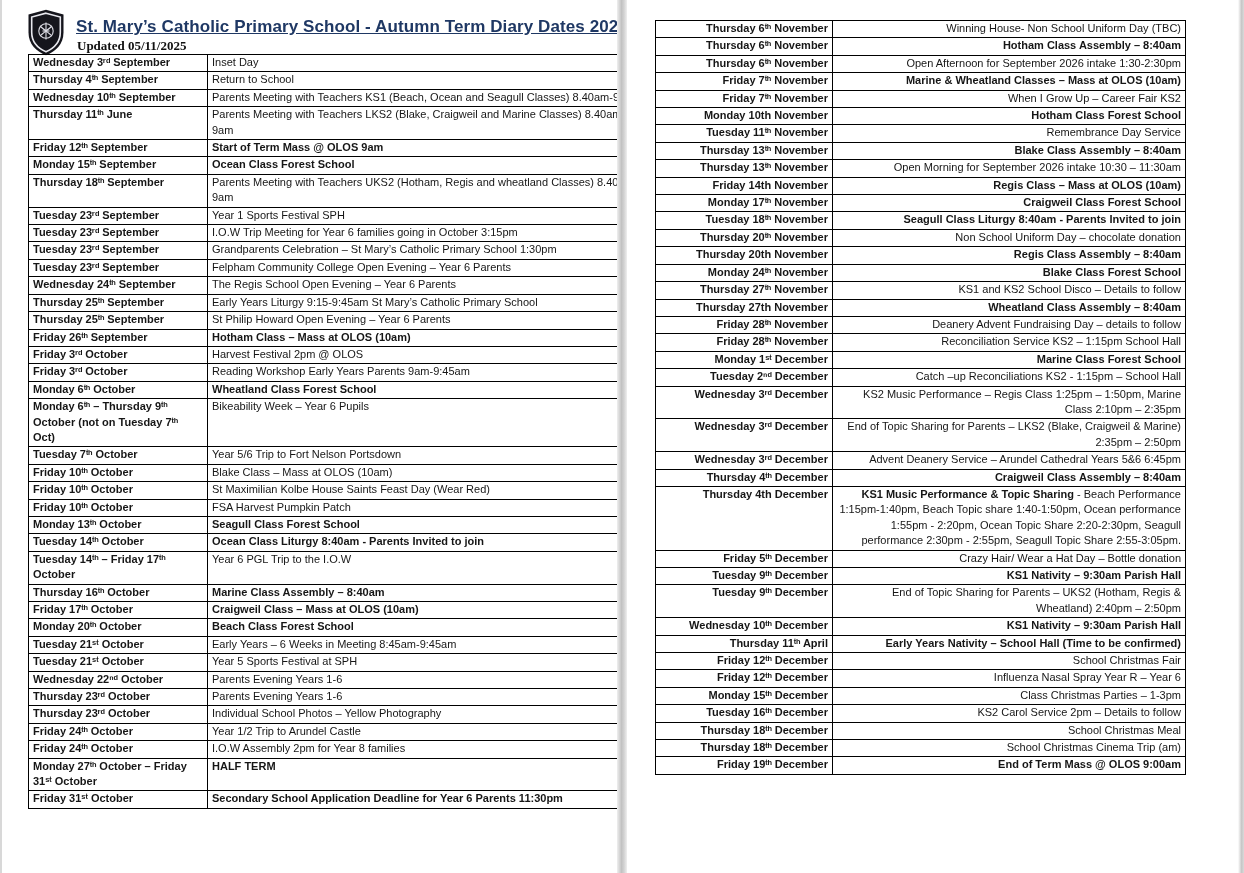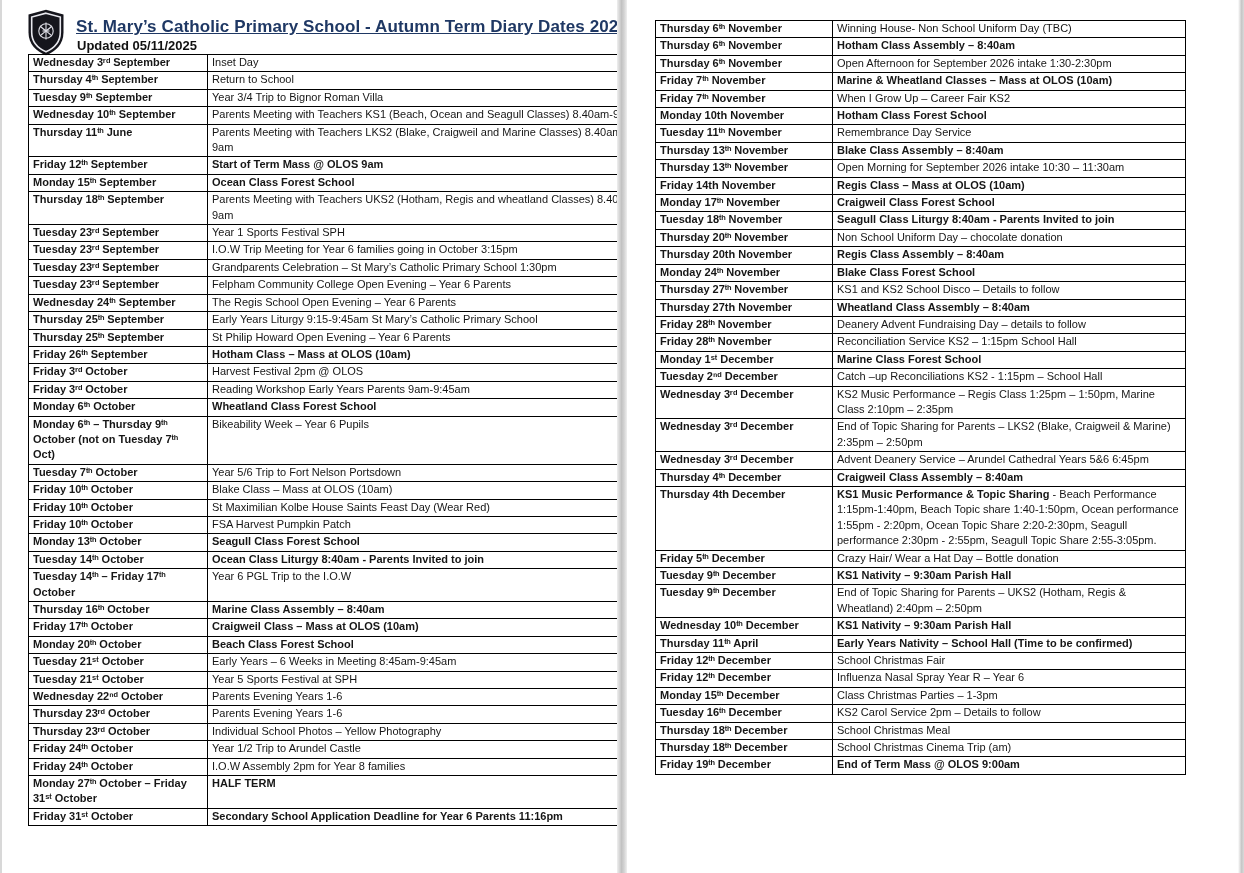--- a/index.html
+++ b/index.html
@@ -8,29 +8,29 @@
   .stage { position:relative; width:1244px; height:873px; background:#ffffff; }
 
   .edge-left  { position:absolute; left:0; top:0; width:2px; height:873px; background:#d8d8d8; }
   .page-gap   { position:absolute; left:617px; top:0; width:10px; height:873px;
                 background:linear-gradient(90deg,#efefef 0%,#c2c2c2 45%,#d2d2d2 70%,#efefef 100%); }
   .edge-right { position:absolute; left:1238px; top:0; width:6px; height:873px;
                 background:linear-gradient(90deg,#ffffff 0%,#c6c6c6 60%,#dadada 100%); }
 
   .page { position:absolute; top:0; background:#ffffff; height:873px; }
   .page-left  { left:2px;  width:615px; }
-  .page-right { left:627px; width:531px; }
+  .page-right { left:627px; width:531px;text-align:right; }
 
   .crest { position:absolute; left:24px; top:9px; width:40px; height:47px; }
 
   .doc-title { position:absolute; left:74px; top:17px; width:520px;
                font-size:17px; font-weight:bold; color:#1f3864;
                text-decoration:underline; letter-spacing:.1px; white-space:nowrap; }
   .doc-updated { position:absolute; left:75px; top:38px;
-               font-family:Liberation Sans, sans-serif; font-weight:bold;
+               font-family:Liberation Serif, serif; font-weight:bold;
                font-size:13px; color:#111; }
 
   table.diary { border-collapse:collapse; table-layout:fixed; width:100%;
                 font-size:11px; color:#161616; }
   table.diary td { border:1.5px solid #000; padding:0px 4px 1px 4px;
                    line-height:15.4px; vertical-align:top; overflow:hidden; }
   table.diary td.date { font-weight:bold; }
 
   .tbl-left  { position:absolute; left:26px;  top:54px; width:563px; }
   .tbl-right { position:absolute; left:28px;  top:20px; width:559px; }
@@ -63,24 +63,20 @@
       <tbody>
           <tr>
             <td class="date">Wednesday 3ʳᵈ September</td>
             <td class="event">Inset Day</td>
           </tr>
           <tr>
             <td class="date">Thursday 4ᵗʰ September</td>
             <td class="event">Return to School</td>
           </tr>
           <tr>
-            <td class="date">Tuesday 9ᵗʰ September</td>
-            <td class="event">Year 3/4 Trip to Bignor Roman Villa</td>
-          </tr>
-          <tr>
             <td class="date">Wednesday 10ᵗʰ September</td>
             <td class="event">Parents Meeting with Teachers KS1 (Beach, Ocean and Seagull Classes) 8.40am-9am</td>
           </tr>
           <tr>
             <td class="date">Thursday 11ᵗʰ June</td>
             <td class="event">Parents Meeting with Teachers LKS2 (Blake, Craigweil and Marine Classes) 8.40am-9am</td>
           </tr>
           <tr>
             <td class="date">Friday 12ᵗʰ September</td>
             <td class="event"><b>Start of Term Mass @ OLOS 9am</b></td>
@@ -208,21 +204,21 @@
           <tr>
             <td class="date">Friday 24ᵗʰ October</td>
             <td class="event">I.O.W Assembly 2pm for Year 8 families</td>
           </tr>
           <tr>
             <td class="date">Monday 27ᵗʰ October – Friday 31ˢᵗ October</td>
             <td class="event"><b>HALF TERM</b></td>
           </tr>
           <tr>
             <td class="date">Friday 31ˢᵗ October</td>
-            <td class="event"><b>Secondary School Application Deadline for Year 6 Parents 11:16pm</b></td>
+            <td class="event"><b>Secondary School Application Deadline for Year 6 Parents 11:30pm</b></td>
           </tr>
         </tbody>
     </table>
   </div>
 
   <div class="page page-right">
     <table class="diary tbl-right">
       <colgroup>
           <col style="width:177px">
           <col>

